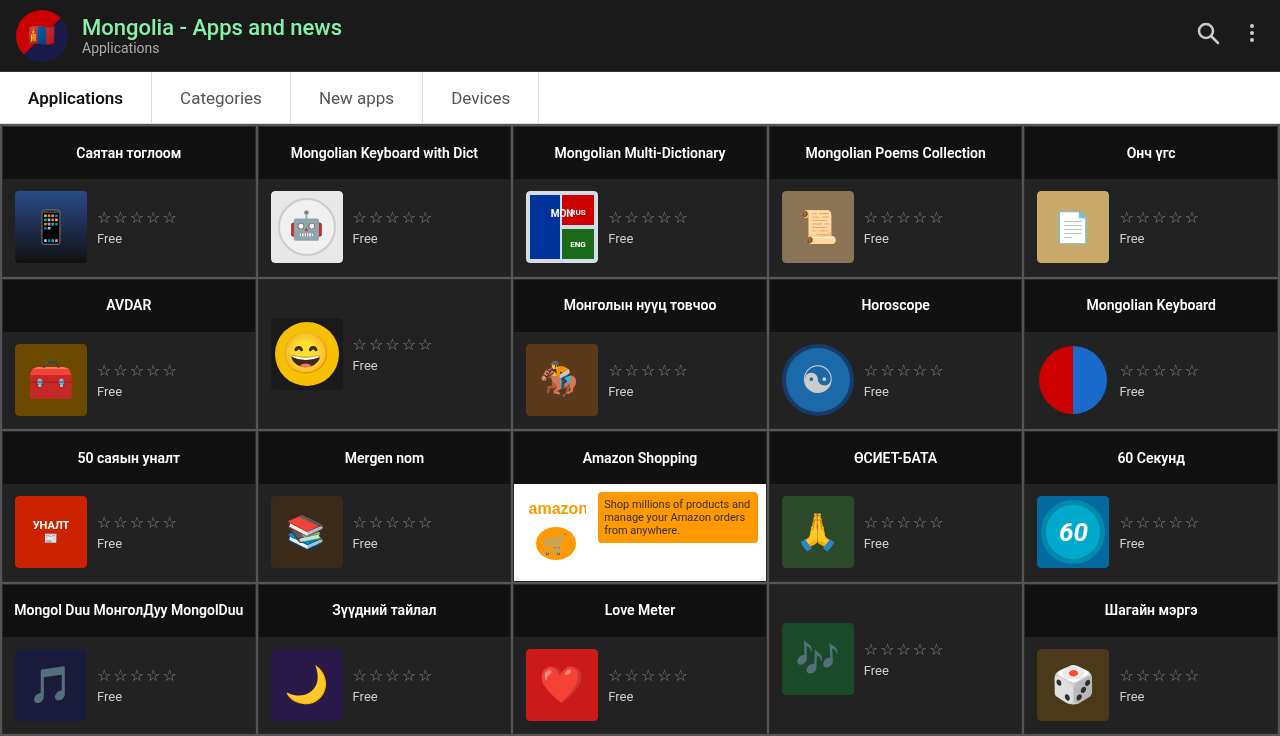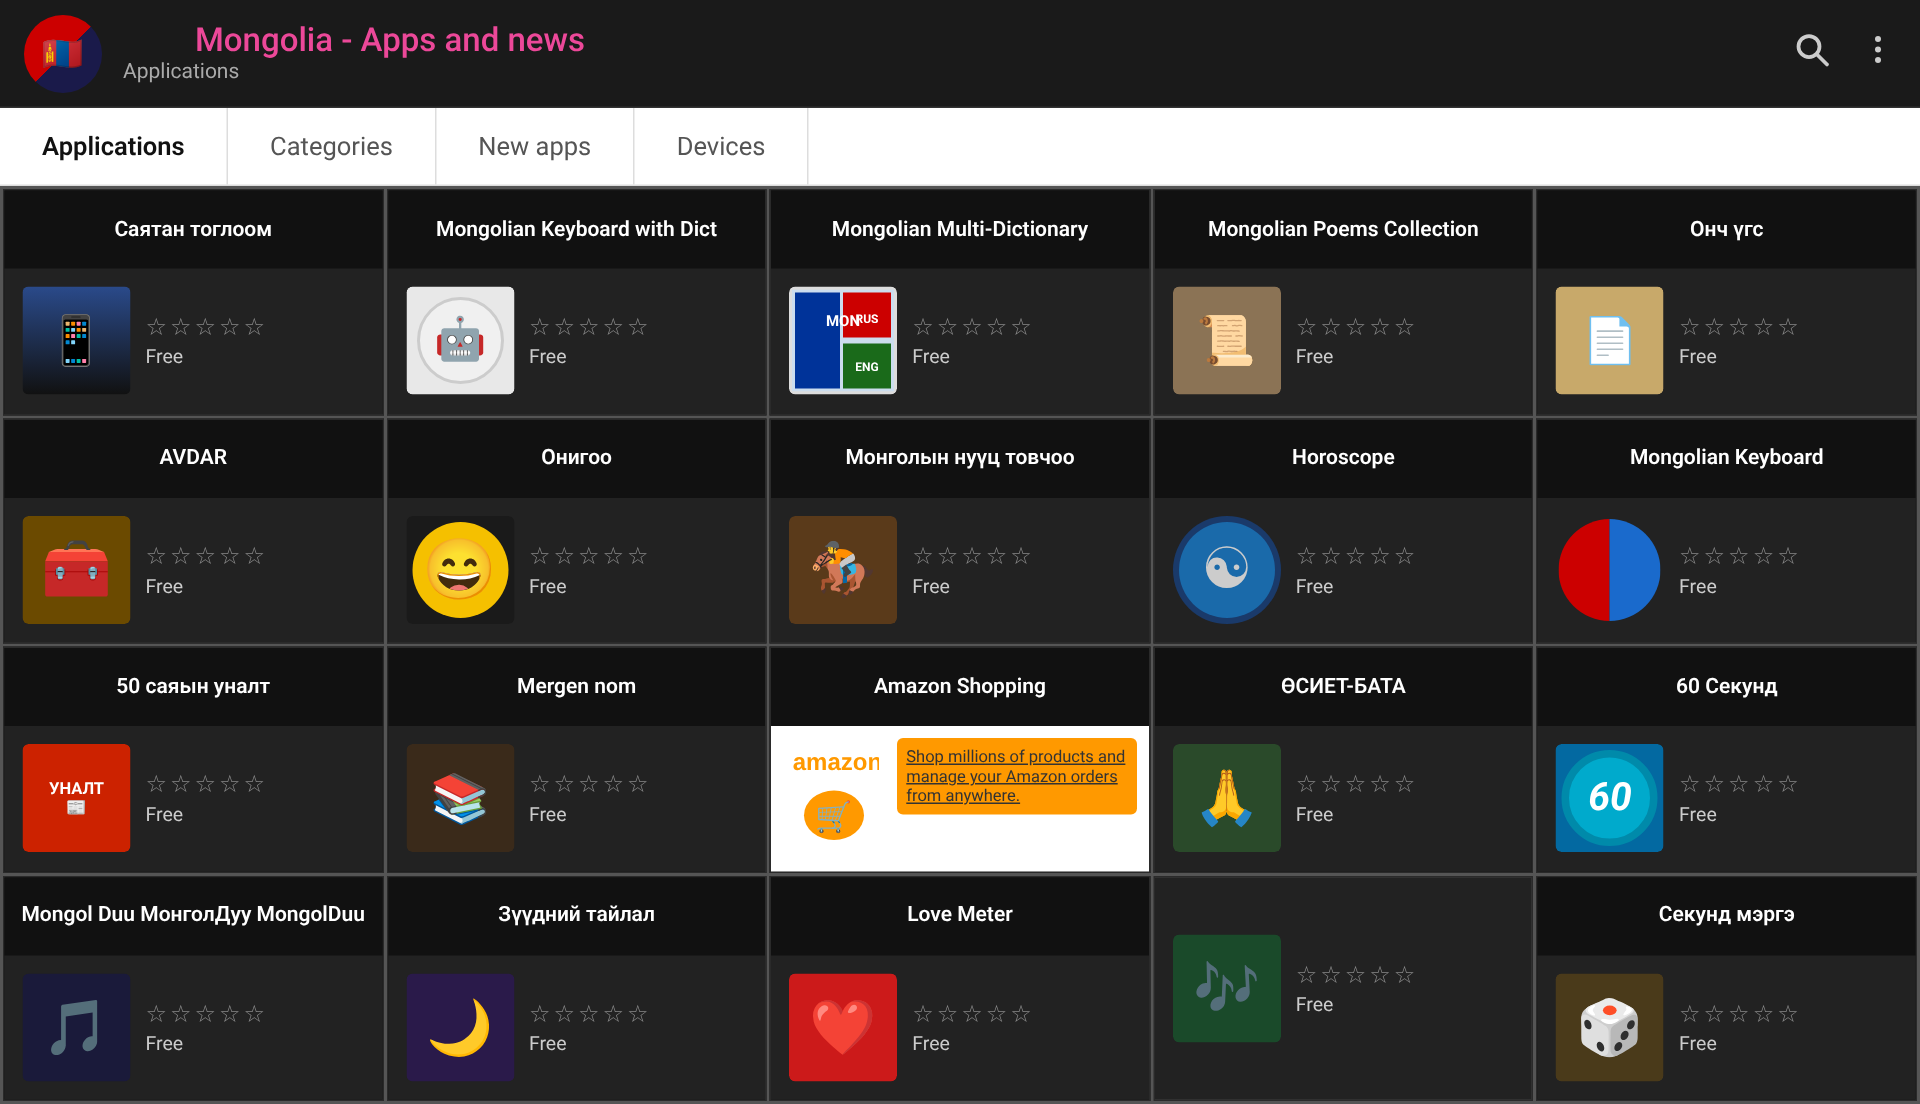--- a/index.html
+++ b/index.html
@@ -20,21 +20,21 @@
       border-radius: 50%;
       background: linear-gradient(135deg, #cc0000 50%, #1a1a4a 50%);
       display: flex;
       align-items: center;
       justify-content: center;
       margin-right: 14px;
       font-size: 22px;
       flex-shrink: 0;
     }
     .header-text { flex: 1; }
-    .header-title { font-size: 22px; font-weight: 500; color: #ec4899; margin-left: 48px; }
+    .header-title { font-size: 22px; font-weight: 500; color: #86efac; }
     .header-subtitle { font-size: 14px; color: #aaa; }
     .header-icons { display: flex; align-items: center; gap: 20px; }
     .header-icon { color: #ccc; cursor: pointer; font-size: 22px; }
 
     
     .nav-tabs {
       background: #fff;
       height: 52px;
       display: flex;
       align-items: stretch;
@@ -294,21 +294,20 @@
             <span class="star">☆</span>
             <span class="star">☆</span>
             <span class="star">☆</span>
           </div>
         <div class="app-free">Free</div>
       </div>
     </div>
   </div>
 
   <div class="app-card">
-    <div class="app-card-title">Онигоо</div>
     <div class="app-card-body">
       <div class="app-thumbnail">
         <div style="width:100%;height:100%;background:#1a1a1a;display:flex;align-items:center;justify-content:center;border-radius:4px;">
           <div style="width:64px;height:64px;background:#f5c000;border-radius:50%;display:flex;align-items:center;justify-content:center;font-size:40px;">😄</div>
         </div>
       </div>
       <div class="app-info">
         <div class="stars">
             <span class="star">☆</span>
             <span class="star">☆</span>
@@ -425,21 +424,21 @@
 
   <div class="app-card">
     <div class="app-card-title">Amazon Shopping</div>
     <div class="app-card-body amazon-body" style="background:#fff;flex-direction:row;padding:8px;gap:8px;">
       <div style="display:flex;flex-direction:column;align-items:center;justify-content:center;width:68px;height:68px;background:#fff;border-radius:4px;flex-shrink:0;">
         <svg width="60" height="40" viewBox="0 0 120 50">
           <text x="5" y="35" font-family="Arial" font-size="32" font-weight="bold" fill="#FF9900">amazon</text>
         </svg>
         <div style="background:#ff9900;border-radius:50%;width:40px;height:40px;display:flex;align-items:center;justify-content:center;font-size:20px;margin-top:2px;">🛒</div>
       </div>
-      <div style="flex:1;background:#ff9900;padding:6px;font-size:11px;color:#333;border-radius:4px;display:flex;align-items:center;text-decoration:underline;">Shop millions of products and manage your Amazon orders from anywhere.</div>
+      <div style="flex:1;background:#ff9900;padding:6px;font-size:11px;color:#333;border-radius:4px;display:flex;align-items:center;">Shop millions of products and manage your Amazon orders from anywhere.</div>
     </div>
   </div>
 
   <div class="app-card">
     <div class="app-card-title">ӨСИЕТ-БАТА</div>
     <div class="app-card-body">
       <div class="app-thumbnail">
         <div style="width:100%;height:100%;background:#2a4a2a;display:flex;align-items:center;justify-content:center;border-radius:4px;font-size:36px;">🙏</div>
       </div>
       <div class="app-info">
@@ -545,21 +544,21 @@
             <span class="star">☆</span>
             <span class="star">☆</span>
             <span class="star">☆</span>
           </div>
         <div class="app-free">Free</div>
       </div>
     </div>
   </div>
 
   <div class="app-card">
-    <div class="app-card-title">Секунд мэргэ</div>
+    <div class="app-card-title">Шагайн мэргэ</div>
     <div class="app-card-body">
       <div class="app-thumbnail">
         <div style="width:100%;height:100%;background:#4a3a1a;display:flex;align-items:center;justify-content:center;border-radius:4px;font-size:36px;">🎲</div>
       </div>
       <div class="app-info">
         <div class="stars">
             <span class="star">☆</span>
             <span class="star">☆</span>
             <span class="star">☆</span>
             <span class="star">☆</span>

